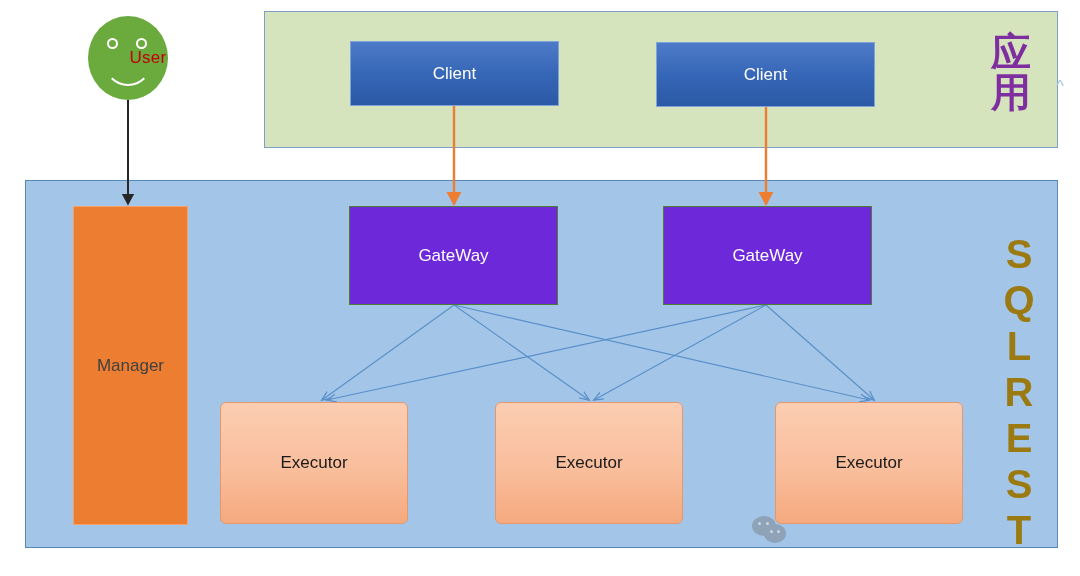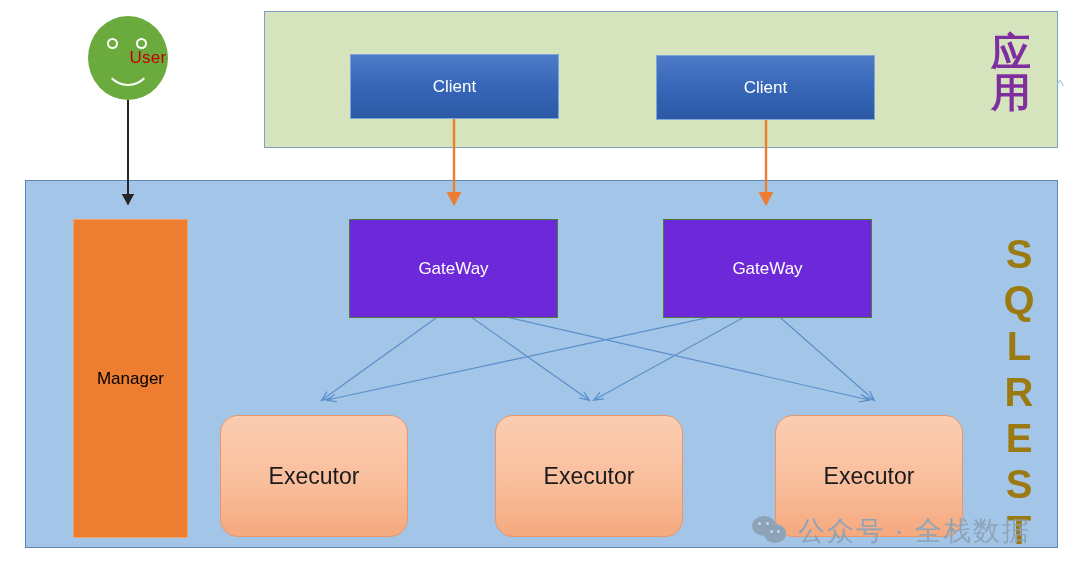--- a/index.html
+++ b/index.html
@@ -37,35 +37,35 @@
   #eye-r{left:48px;top:22px;}
   #user-text{position:absolute;left:0;top:32px;width:80px;text-align:center;
              color:#C00000;font-size:17px;letter-spacing:.3px;margin-left:20px;}
   #smile{position:absolute;left:16px;top:44px;width:48px;height:26px;
          border:2.4px solid #ffffff;border-top-color:transparent;
          border-left-color:transparent;border-right-color:transparent;
          border-radius:0 0 48px 48px;box-sizing:border-box;}
 
   
   .box{position:absolute;box-sizing:border-box;display:flex;
-       align-items:center;justify-content:center;text-align:center;margin-top:13px;}
+       align-items:center;justify-content:center;text-align:center;}
   .client{background:linear-gradient(180deg,#4E7BC8 0%,#3767B8 48%,#2B59A6 100%);
           border:1px solid #7FA3DB;color:#ffffff;font-size:17px;}
   #client-1{left:350px;top:41px;width:209px;height:65px;}
   #client-2{left:656px;top:42px;width:219px;height:65px;}
 
   .gateway{background:#6d28d9;border:1px solid #4E7C31;color:#ffffff;font-size:17px;}
   #gateway-1{left:349px;top:206px;width:209px;height:99px;}
   #gateway-2{left:663px;top:206px;width:209px;height:99px;}
 
   #manager{left:73px;top:206px;width:115px;height:319px;
-           background:#ED7D31;border:1px solid #F4A16A;color:#000000;font-size:17px;}
+           background:#ED7D31;border:1px solid #F4A16A;color:#404040;font-size:17px;}
 
   .executor{background:linear-gradient(180deg,#FBCDB2 0%,#F9BE9C 55%,#F5A97E 100%);
-            border:1px solid #E8966B;border-radius:18px;color:#1a1a1a;font-size:23px;}
+            border:1px solid #E8966B;border-radius:6px;color:#1a1a1a;font-size:17px;}
   #executor-1{left:220px;top:402px;width:188px;height:122px;}
   #executor-2{left:495px;top:402px;width:188px;height:122px;}
   #executor-3{left:775px;top:402px;width:188px;height:122px;}
 
   
   #wires{position:absolute;left:0;top:0;width:1080px;height:576px;
          pointer-events:none;}
 
   
   #watermark{position:absolute;left:752px;top:512px;height:38px;
@@ -143,16 +143,15 @@
 
   <div id="watermark">
     <div id="wechat-logo">
       <div class="bub" id="wm-b1"></div>
       <div class="bub" id="wm-b2"></div>
       <div class="wm-dot" style="left:6px;top:6px;"></div>
       <div class="wm-dot" style="left:14px;top:6px;"></div>
       <div class="wm-dot" style="left:18px;top:14px;"></div>
       <div class="wm-dot" style="left:25px;top:14px;"></div>
     </div>
-    <div id="watermark-text">公众号 · 全栈数据</div>
   </div>
 
 </div>
 
 </body></html>

